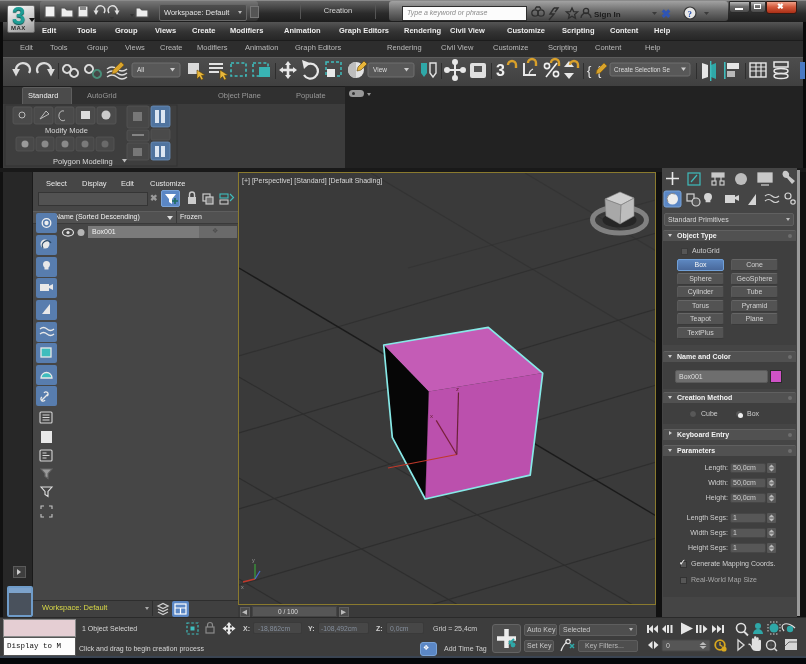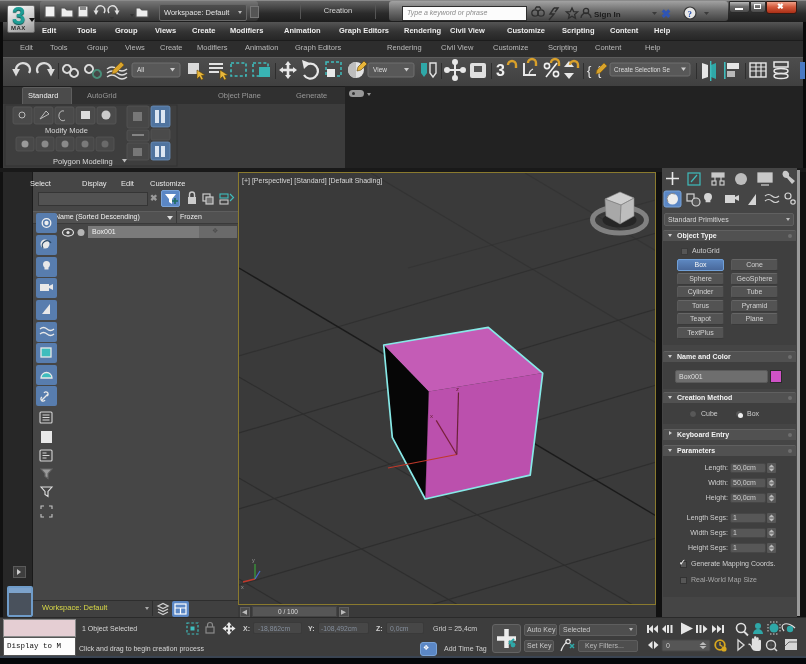--- a/index.html
+++ b/index.html
@@ -215,21 +215,21 @@
 <rect x="800" y="5" width="5" height="17" fill="#4a7ac4"></rect>
 </svg>
 
 <div class="a" style="left:3px;top:86px;width:800px;height:18px;background:#303030;border-top:1px solid #1e1e1e"></div>
 <div class="a" style="left:345px;top:86px;width:458px;height:82px;background:#222"></div>
 <div class="a" style="left:22px;top:87px;width:50px;height:17px;background:#4b4b4b;border:1px solid #5e5e5e;border-bottom:none;border-radius:2px 2px 0 0"></div>
 <div class="tx" style="left:28px;top:91px;font-size:7.5px;color:#ececec">Standard</div>
 <div class="tx" style="left:87px;top:91px;font-size:7.5px;color:#989898">AutoGrid</div>
 <div class="tx" style="left:152px;top:108px;font-size:13px;color:#989898">Selection</div>
 <div class="tx" style="left:218px;top:91px;font-size:7.5px;color:#989898">Object Plane</div>
-<div class="tx" style="left:296px;top:91px;font-size:7.5px;color:#989898">Generate</div>
+<div class="tx" style="left:296px;top:91px;font-size:7.5px;color:#989898">Populate</div>
 <div class="a" style="left:349px;top:90px;width:15px;height:7px;background:#999;border-radius:3.5px"></div>
 <div class="a" style="left:352px;top:92px;width:3px;height:3px;background:#333;border-radius:50%"></div>
 <div class="a" style="left:367px;top:93px;border-left:2.5px solid transparent;border-right:2.5px solid transparent;border-top:3px solid #999"></div>
 
 <div class="a" style="left:3px;top:104px;width:342px;height:64px;background:#3c3c3c"></div>
 <svg class="a" style="left:0;top:104px" width="806" height="64" viewBox="0 0 806 64">
 <rect x="5" y="1" width="172" height="61" fill="#3e3e3e" stroke="#333" stroke-width="1"></rect>
 <g>
  <rect x="13" y="3" width="19" height="17" rx="2" fill="#4a4a4a" stroke="#585858" stroke-width=".8"></rect>
  <rect x="34" y="3" width="19" height="17" rx="2" fill="#4a4a4a" stroke="#585858" stroke-width=".8"></rect>
@@ -277,21 +277,21 @@
 
 <div class="a" style="left:0;top:172px;width:806px;height:445px;background:#111"></div>
 
 <div class="a" style="left:3px;top:172px;width:30px;height:445px;background:#272727;border-right:1px solid #1a1a1a"></div>
 <div class="a" style="left:13px;top:566px;width:13px;height:12px;background:#3e3e3e;border:1px solid #5a5a5a"></div>
 <div class="a" style="left:17px;top:569px;border-top:3px solid transparent;border-bottom:3px solid transparent;border-left:4px solid #ccc"></div>
 <div class="a" style="left:7px;top:586px;width:26px;height:31px;background:#49515c;border:2px solid #6f9cc9;border-radius:2px"></div>
 <div class="a" style="left:9px;top:588px;width:22px;height:5px;background:#7da3cc"></div>
 
 <div class="a" style="left:33px;top:172px;width:205px;height:428px;background:#464646"></div>
-<div class="tx" style="left:30px;top:179px;font-size:7.5px;color:#e8e8e8">Select</div>
+<div class="tx" style="left:46px;top:179px;font-size:7.5px;color:#e8e8e8">Select</div>
 <div class="tx" style="left:82px;top:179px;font-size:7.5px;color:#e8e8e8">Display</div>
 <div class="tx" style="left:121px;top:179px;font-size:7.5px;color:#e8e8e8">Edit</div>
 <div class="tx" style="left:150px;top:179px;font-size:7.5px;color:#e8e8e8">Customize</div>
 <div class="a" style="left:38px;top:192px;width:110px;height:14px;background:#525252;border:1px solid #353535"></div>
 <div class="tx" style="left:150px;top:193px;font-size:9px;font-weight:bold;color:#9a9a9a">✖</div>
 <div class="a" style="left:161px;top:190px;width:19px;height:17px;background:#5b87c5;border:1px solid #79a3d8;border-radius:2px"></div>
 <svg class="a" style="left:161px;top:190px" width="19" height="17" viewBox="0 0 19 17">
  <path d="M4,4 h11 l-4,5 v5 l-3,-2 v-3 z" fill="#fff"></path>
  <path d="M11,11 h6 m-3,-3 v6" stroke="#1f6e5e" stroke-width="1.6"></path>
 </svg>

